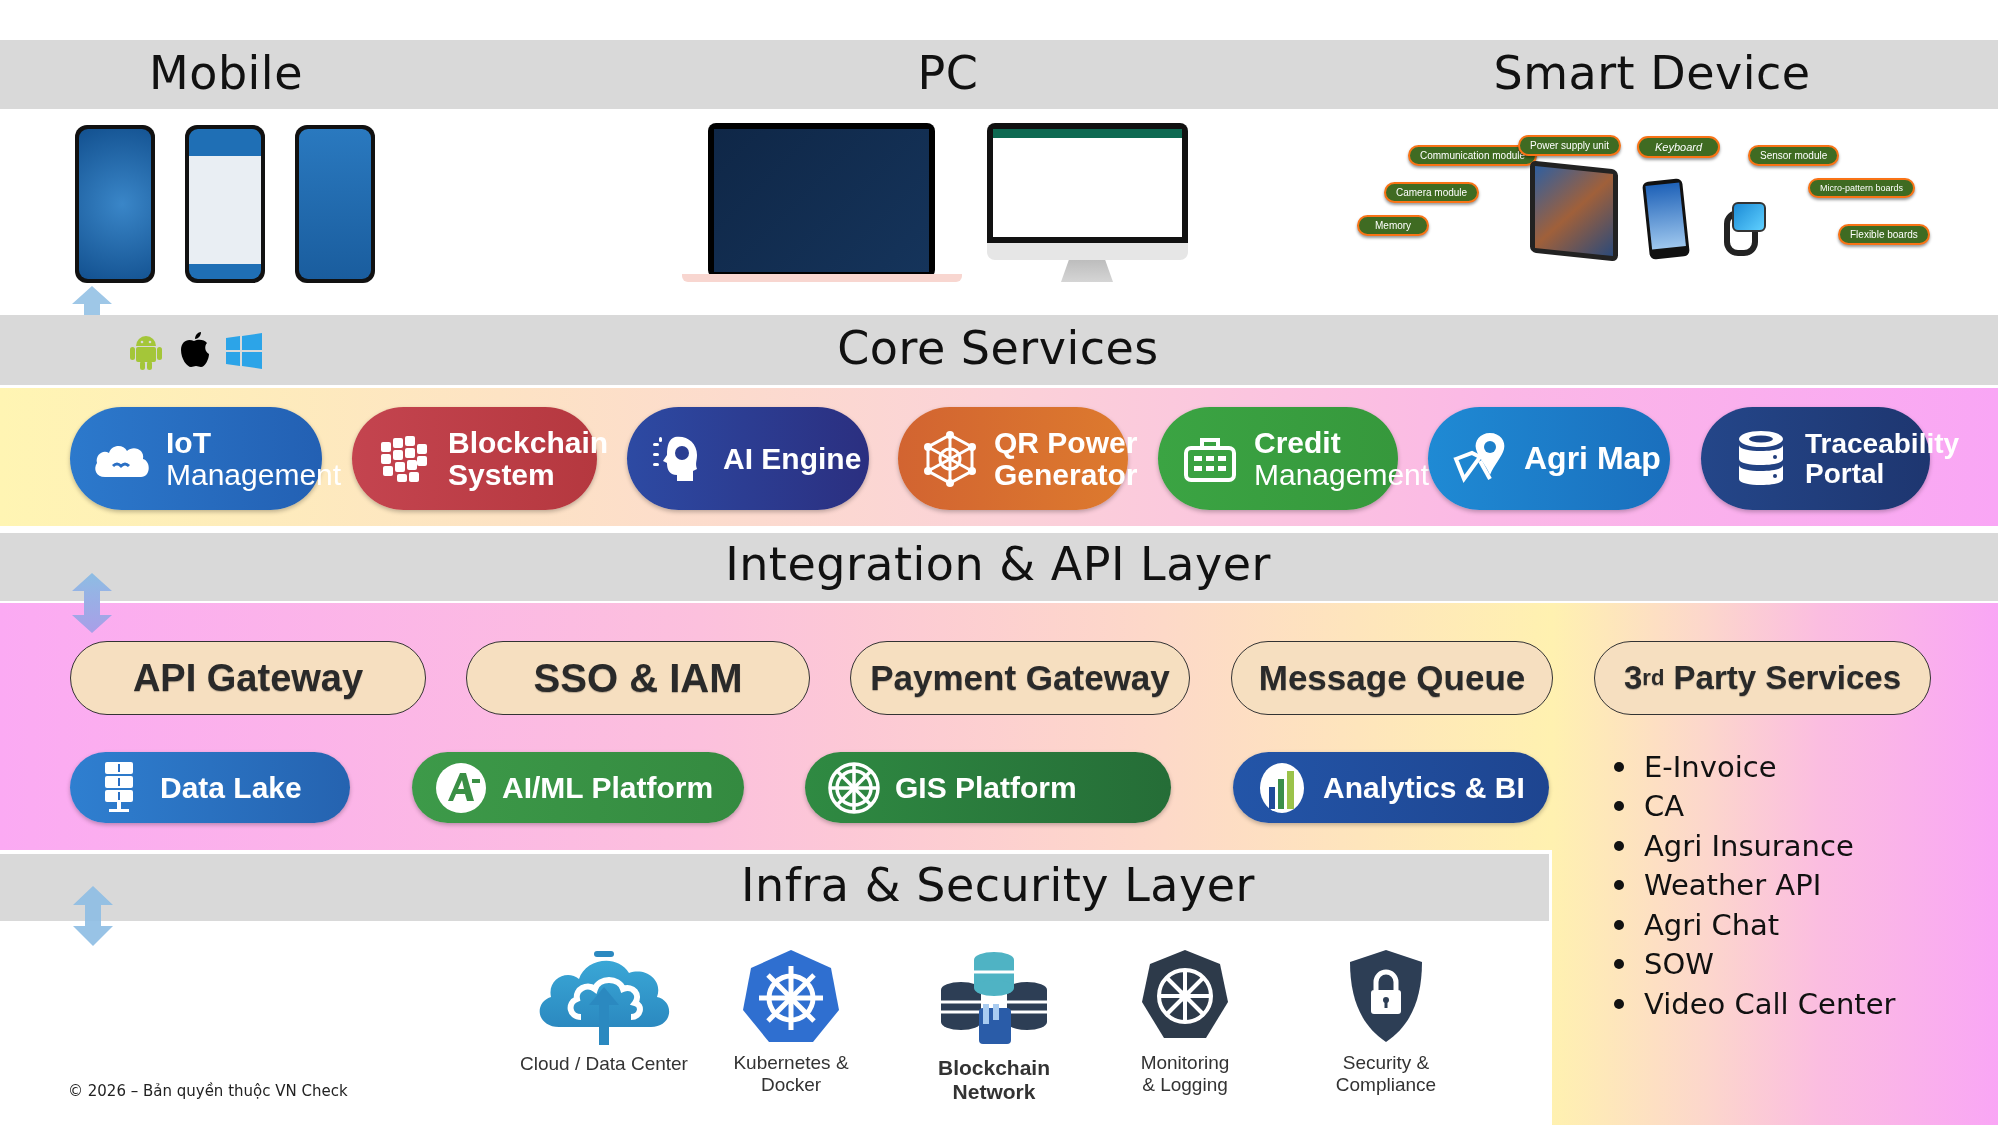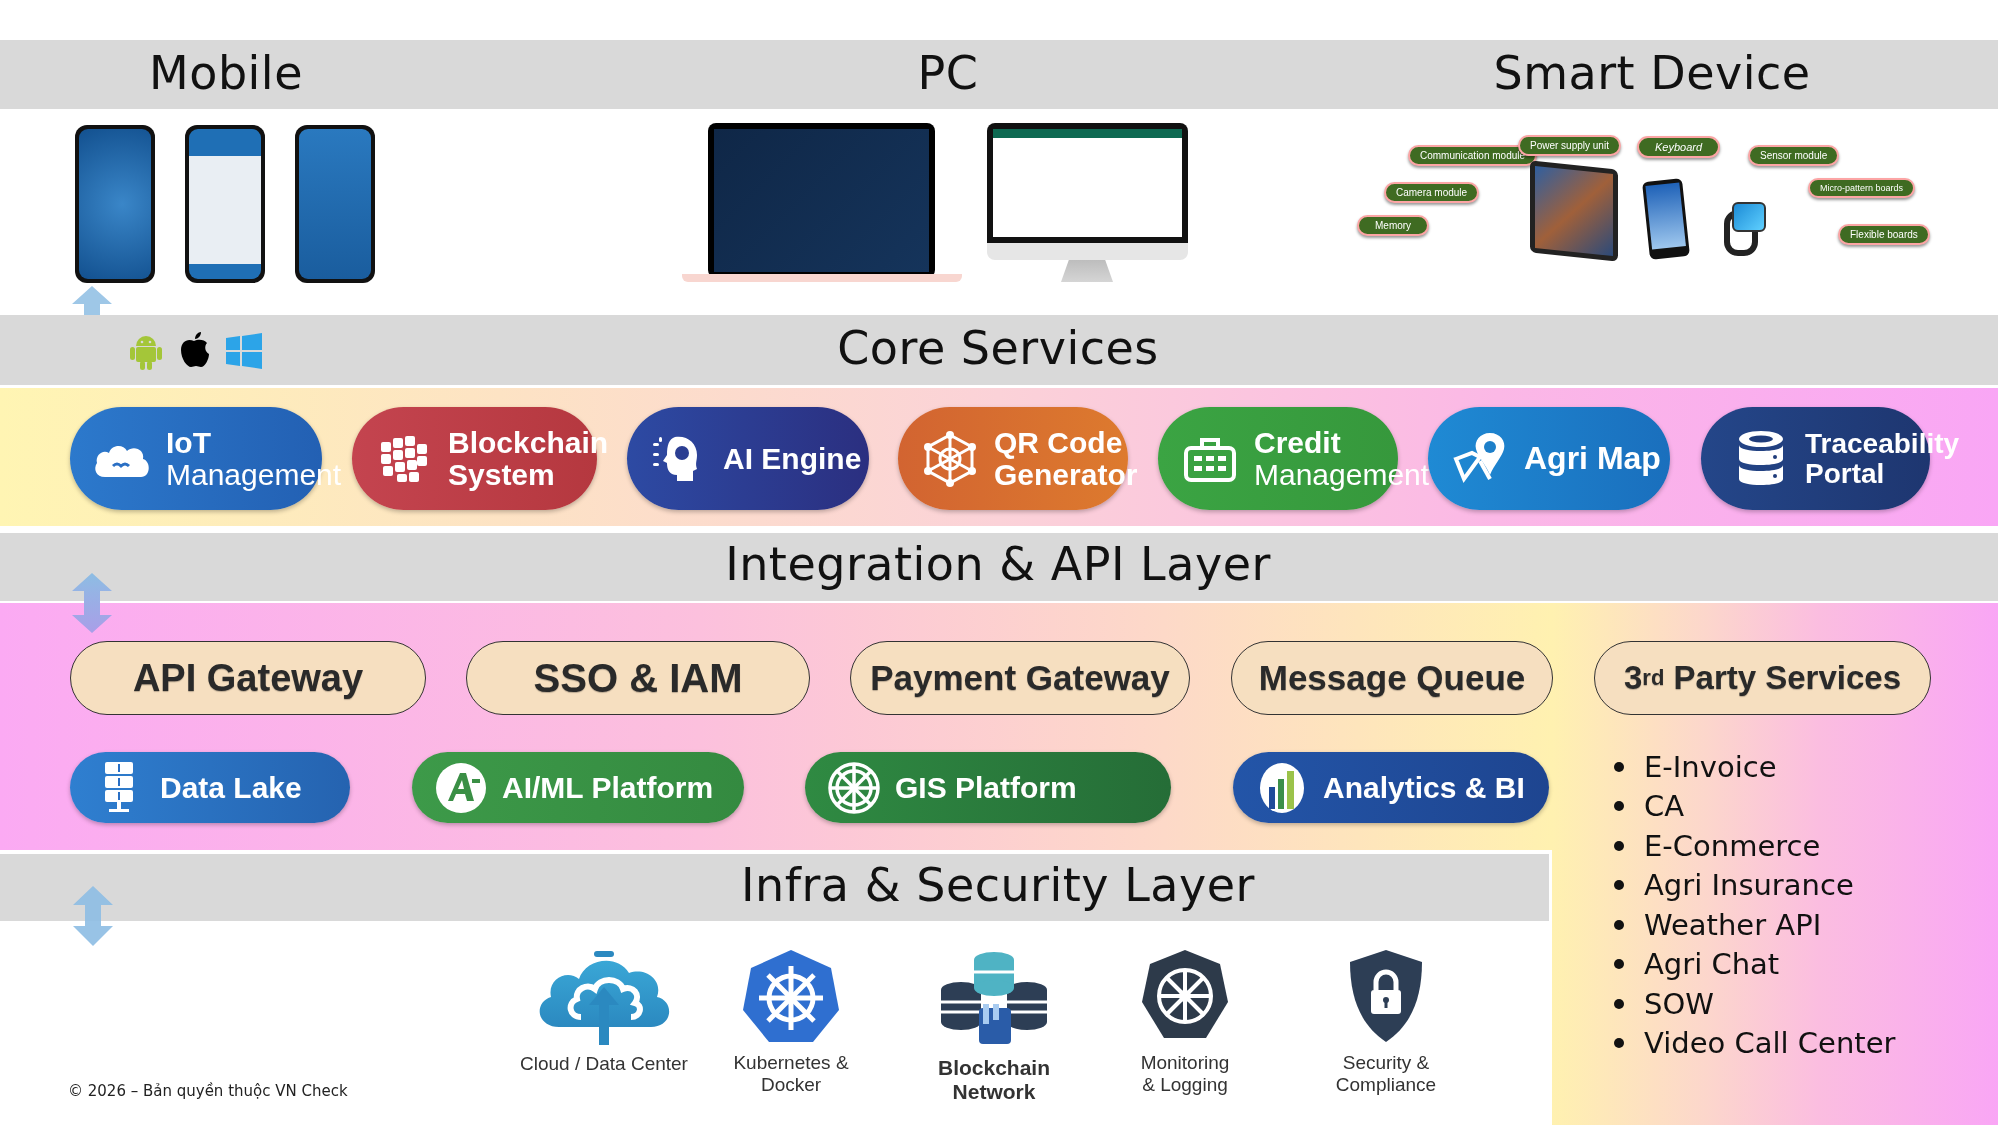--- a/index.html
+++ b/index.html
@@ -11,21 +11,21 @@
   .grad2{background:linear-gradient(90deg,#fbaaf3 0%,#fcc0dd 45%,#fdd9c8 75%,#fff1b0 100%);}
   .grad3{background:linear-gradient(90deg,#fff1b0 0%,#fcd6cc 35%,#fbbde0 60%,#f9a6f5 100%);}
   .pill{position:absolute;border-radius:60px;display:flex;align-items:center;color:#fff;font-family:"Liberation Sans",sans-serif;font-weight:bold;box-shadow:0 2px 4px rgba(0,0,0,0.25);}
   .pill .ic{width:64px;height:64px;margin-left:20px;margin-right:12px;flex:0 0 auto;display:flex;align-items:center;justify-content:center;}
   .pill .lbl{display:flex;flex-direction:column;line-height:1.05;font-size:30px;}
   .pill .lbl .l2{font-weight:normal;}
   .tan{position:absolute;border:1.5px solid #333;border-radius:60px;background:#f6dfc0;display:flex;align-items:center;justify-content:center;font-family:"Liberation Sans",sans-serif;font-weight:bold;color:#2a2a2a;font-size:38px;text-shadow:0 1px 1px rgba(0,0,0,0.25);}
   .tan sup{font-size:22px;}
   .pill2{position:absolute;border-radius:40px;display:flex;align-items:center;color:#fff;font-family:"Liberation Sans",sans-serif;font-weight:bold;font-size:30px;box-shadow:0 2px 4px rgba(0,0,0,0.25);}
   .pill2 .ic{width:54px;height:54px;margin-left:22px;margin-right:14px;display:flex;align-items:center;justify-content:center;}
-  .tag{position:absolute;background:#3f6b22;color:#fff;border-radius:20px;font-family:"Liberation Sans",sans-serif;font-size:10px;padding:3px 10px;box-shadow:0 2px 3px rgba(0,0,0,0.4);white-space:nowrap;border:2px solid #fca5a5;}
+  .tag{position:absolute;background:#3f6b22;color:#fff;border-radius:20px;font-family:"Liberation Sans",sans-serif;font-size:10px;padding:3px 10px;box-shadow:0 2px 3px rgba(0,0,0,0.4);white-space:nowrap;border:2px solid #f97316;}
   .arrow{position:absolute;}
   .list{position:absolute;margin:0;padding:0;list-style:none;font-family:"DejaVu Sans",sans-serif;font-size:29px;color:#111;}
   .list li{height:39.5px;display:flex;align-items:center;}
   .list li::before{content:"";width:10px;height:10px;border-radius:50%;background:#111;margin-right:20px;margin-left:4px;}
   .infra{position:absolute;text-align:center;font-family:"Liberation Sans",sans-serif;font-size:19px;color:#333;width:190px;line-height:1.15;}
   .infra svg{display:block;margin:0 auto 8px;}
   .infra.bold .cap{font-weight:bold;font-size:21px;}
   .footer{position:absolute;left:68px;top:1082px;font-family:"DejaVu Sans",sans-serif;font-size:15px;color:#222;}
   .phone{position:absolute;width:80px;height:158px;border-radius:12px;background:#111;padding:4px;box-sizing:border-box;}
   .phone .scr{width:100%;height:100%;border-radius:9px;}
@@ -180,21 +180,21 @@
           <circle cx="28" cy="4" r="4"></circle>
           <circle cx="50" cy="16" r="4"></circle>
           <circle cx="50" cy="40" r="4"></circle>
           <circle cx="28" cy="52" r="4"></circle>
           <circle cx="6" cy="40" r="4"></circle>
           <circle cx="6" cy="16" r="4"></circle>
         </g>
       </svg>
   </div>
   <div class="lbl">
-      <span>QR Code</span>
+      <span>QR Power</span>
       <span>Generator</span>
     </div>
 </div>
 
 <div class="pill" style="left:1158px;top:407px;width:240px;height:103px;background:linear-gradient(90deg,#3ba443,#36983c);">
   <div class="ic">
     <svg width="56" height="50" viewBox="0 0 56 50">
         <rect x="4" y="14" width="48" height="32" rx="5" stroke="#fff" stroke-width="4" fill="none"></rect>
         <path d="M20 14 V6 H36 V14" stroke="#fff" stroke-width="4" fill="none"></path>
         <g fill="#fff">
@@ -335,21 +335,20 @@
           <rect x="30" y="10" width="7" height="38" fill="#9bc34a"></rect>
         </g>
       </svg>
   </div>
   <span>Analytics &amp; BI</span>
 </div>
 
 <ul class="list" style="left:1610px;top:747px;">
   <li>E-Invoice</li>
   <li>CA</li>
-  <li>E-Conmerce</li>
   <li>Agri Insurance</li>
   <li>Weather API</li>
   <li>Agri Chat</li>
   <li>SOW</li>
   <li>Video Call Center</li>
 </ul>
 
 <div class="band" style="left:0;top:854px;width:1549px;height:67px;"></div>
 <div class="band-title" style="left:998px;top:858px;">Infra &amp; Security Layer</div>
 

